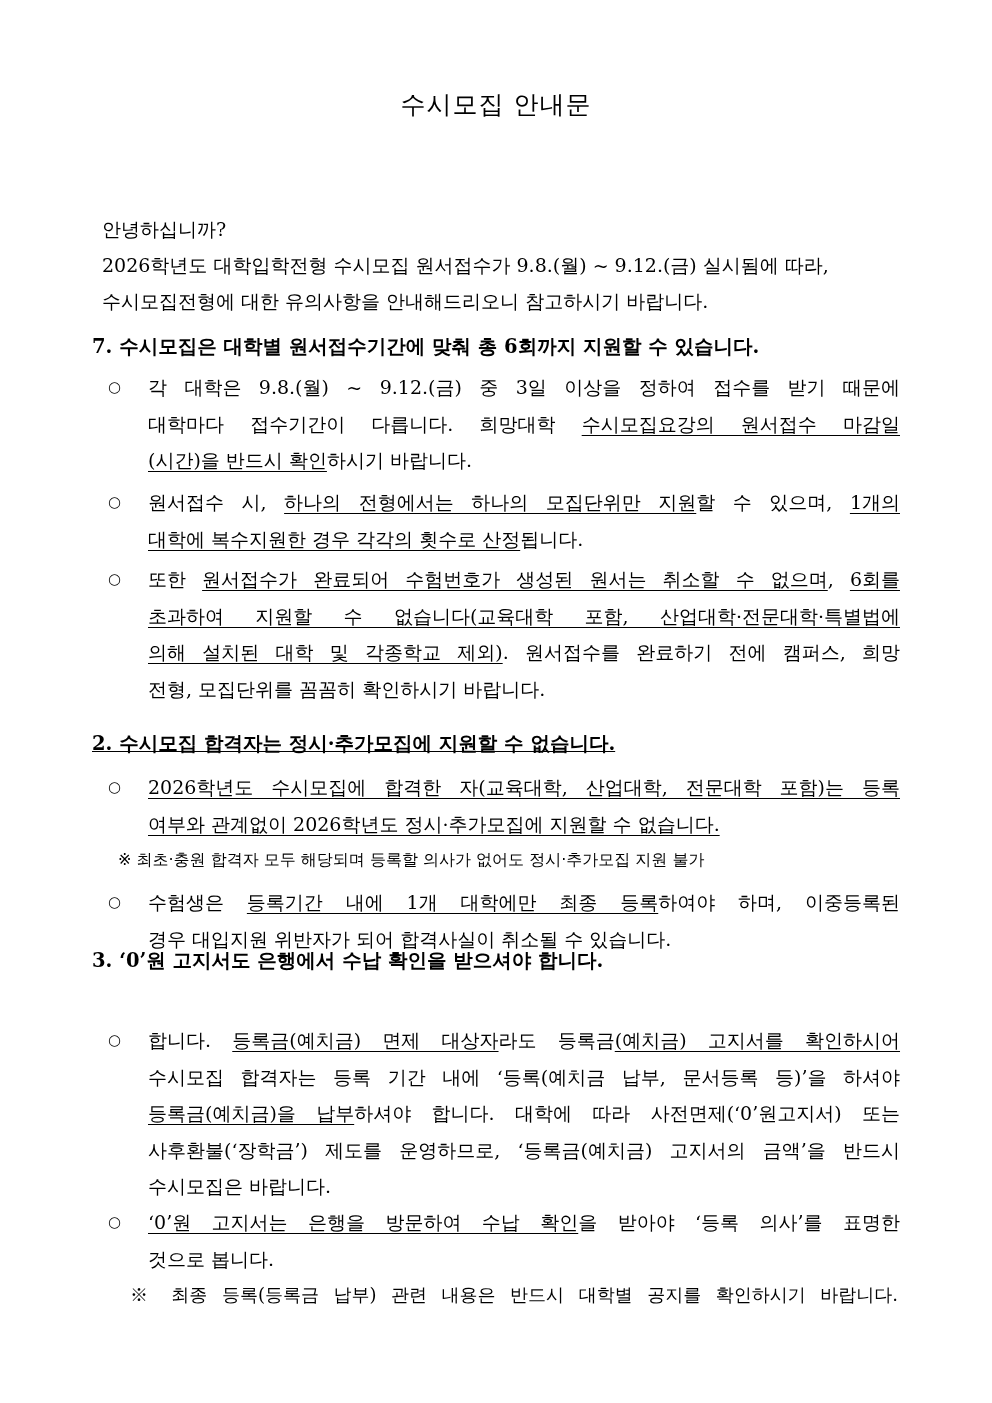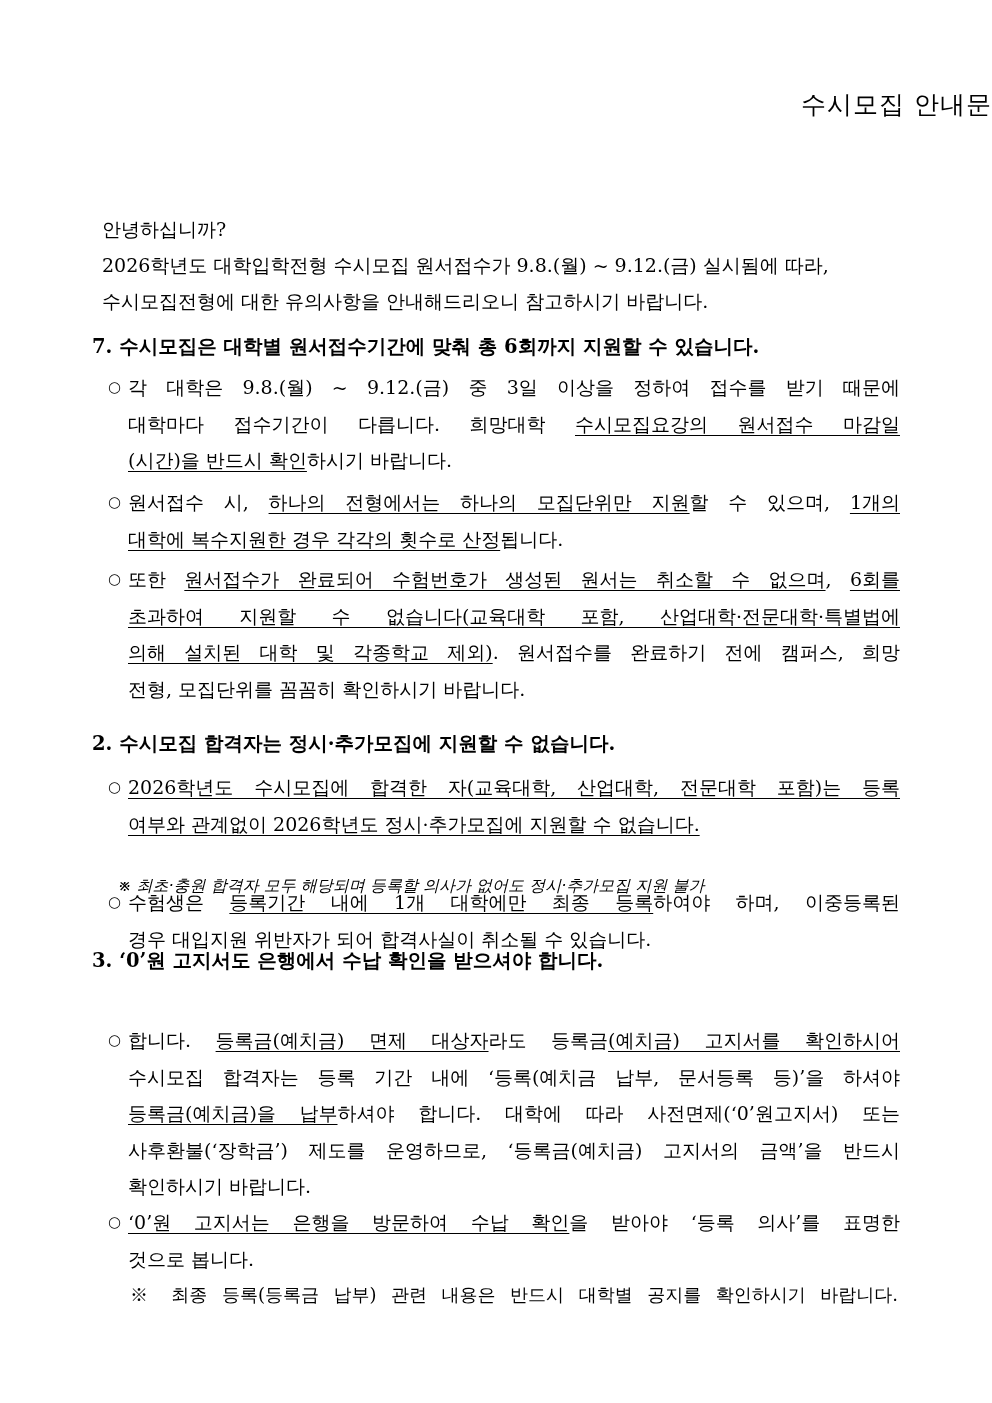--- a/index.html
+++ b/index.html
@@ -3,32 +3,32 @@
   <meta charset="utf-8">
   <style>
     html, body { margin: 0; padding: 0; background: #ffffff; }
     body {
       width: 992px; height: 1403px; position: relative; overflow: hidden;
       font-family: "DejaVu Serif", "Liberation Serif", serif;
       color: #000;
     }
     .title {
       position: absolute; top: 88px; left: 0; width: 992px;
-      text-align: right; font-size: 25px; letter-spacing: 1px;
+      text-align: center; font-size: 25px; letter-spacing: 1px;
     }
     .intro { position: absolute; left: 102px; top: 202px; width: 800px; font-size: 19px; line-height: 36px; margin-top: 9px; }
     .intro div { white-space: nowrap; }
     .sec-head {
       position: absolute; left: 92px; font-size: 19.5px; font-weight: bold; white-space: nowrap;
     }
     .bullet {
       position: absolute; left: 108px; width: 792px; font-size: 19px; line-height: 36.5px;
     }
     .bullet .mark { position: absolute; left: 0; top: 0; font-size: 15px; }
-    .bullet .lines { margin-left: 20px; }
+    .bullet .lines { margin-left: 40px; }
     .bullet .line { white-space: nowrap; text-align: justify; text-align-last: justify; display: block; }
     .bullet .line.last { text-align-last: left; }
     .note {
       position: absolute; left: 118px; font-size: 16px; white-space: nowrap;
       font-family: "DejaVu Sans", "Liberation Sans", sans-serif;
     }
     .note2 { position: absolute; left: 130px; width: 768px; font-size: 18px; white-space: nowrap; text-align: justify; text-align-last: justify; }
     u { text-decoration: underline; text-underline-offset: 4px; text-decoration-thickness: 1px; }
   </style>
 </head>
@@ -66,50 +66,50 @@
   <div class="bullet" style="top:561px;">
     <span class="mark">○</span>
     <div class="lines">
       <span class="line"><span>또한 </span><u>원서접수가 완료되어 수험번호가 생성된 원서는 취소할 수 없으며</u><span>, </span><u>6회를</u></span>
       <span class="line"><u>초과하여 지원할 수 없습니다(교육대학 포함, 산업대학·전문대학·특별법에</u></span>
       <span class="line"><u>의해 설치된 대학 및 각종학교 제외)</u><span>. 원서접수를 완료하기 전에 캠퍼스, 희망</span></span>
       <span class="line last">전형, 모집단위를 꼼꼼히 확인하시기 바랍니다.</span>
     </div>
   </div>
 
-  <div class="sec-head" style="top:730px;">2. 수시모집 합격자는 정시·추가모집에 지원할 수 없습니다.</div>
+  <div class="sec-head" style="top:730px;text-decoration:underline;">2. 수시모집 합격자는 정시·추가모집에 지원할 수 없습니다.</div>
 
   <div class="bullet" style="top:769px;">
     <span class="mark">○</span>
     <div class="lines">
       <span class="line"><u>2026학년도 수시모집에 합격한 자(교육대학, 산업대학, 전문대학 포함)는 등록</u></span>
       <span class="line last"><u>여부와 관계없이 2026학년도 정시·추가모집에 지원할 수 없습니다.</u></span>
     </div>
   </div>
 
-  <div class="note" style="top:876px;font-style:italic;">※ 최초·충원 합격자 모두 해당되며 등록할 의사가 없어도 정시·추가모집 지원 불가</div>
+  <div class="note" style="top:850px;">※ 최초·충원 합격자 모두 해당되며 등록할 의사가 없어도 정시·추가모집 지원 불가</div>
 
   <div class="bullet" style="top:884px;">
     <span class="mark">○</span>
     <div class="lines">
       <span class="line"><span>수험생은 </span><u>등록기간 내에 1개 대학에만 최종 등록</u><span>하여야 하며, 이중등록된</span></span>
       <span class="line last">경우 대입지원 위반자가 되어 합격사실이 취소될 수 있습니다.</span>
     </div>
   </div>
 
   <div class="sec-head" style="top:947px;">3. ‘0’원 고지서도 은행에서 수납 확인을 받으셔야 합니다.</div>
 
   <div class="bullet" style="top:1022px;">
     <span class="mark">○</span>
     <div class="lines">
       <span class="line"><span>합니다. </span><u>등록금(예치금) 면제 대상자</u><span>라도 등록금</span><u>(예치금) 고지서를 확인하시어</u></span>
       <span class="line">수시모집 합격자는 등록 기간 내에 ‘등록(예치금 납부, 문서등록 등)’을 하셔야</span>
       <span class="line"><u>등록금(예치금)을 납부</u><span>하셔야 합니다. 대학에 따라 사전면제(‘0’원고지서) 또는</span></span>
       <span class="line">사후환불(‘장학금’) 제도를 운영하므로, ‘등록금(예치금) 고지서의 금액’을 반드시</span>
-      <span class="line last">확인하시기 바랍니다.</span>
+      <span class="line last">수시모집은 바랍니다.</span>
     </div>
   </div>
 
   <div class="bullet" style="top:1204px;">
     <span class="mark">○</span>
     <div class="lines">
       <span class="line"><u>‘0’원 고지서는 은행을 방문하여 수납 확인</u><span>을 받아야 ‘등록 의사’를 표명한</span></span>
       <span class="line last">것으로 봅니다.</span>
     </div>
   </div>

